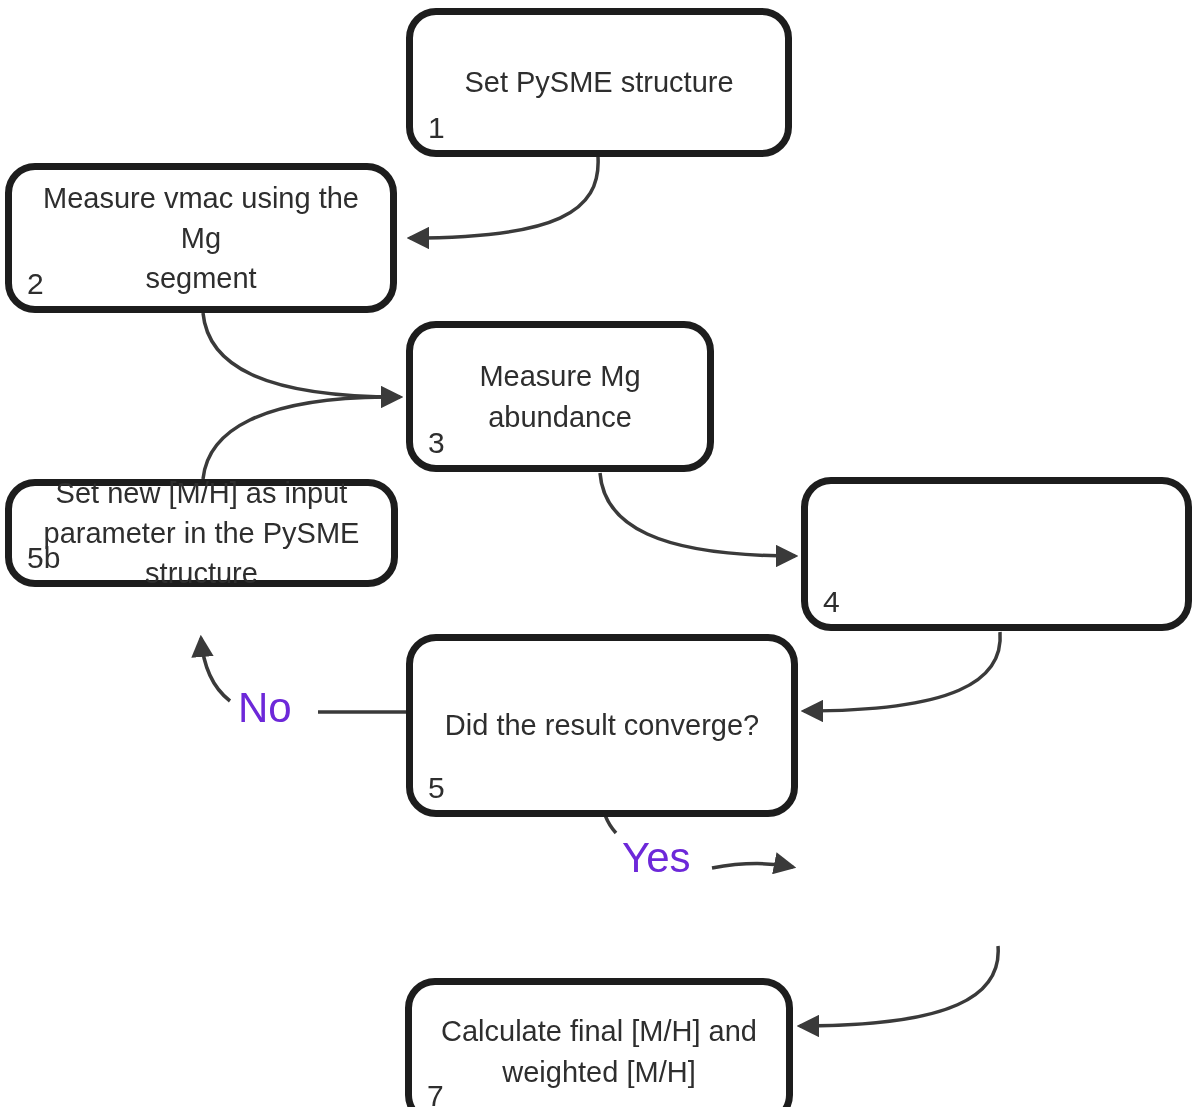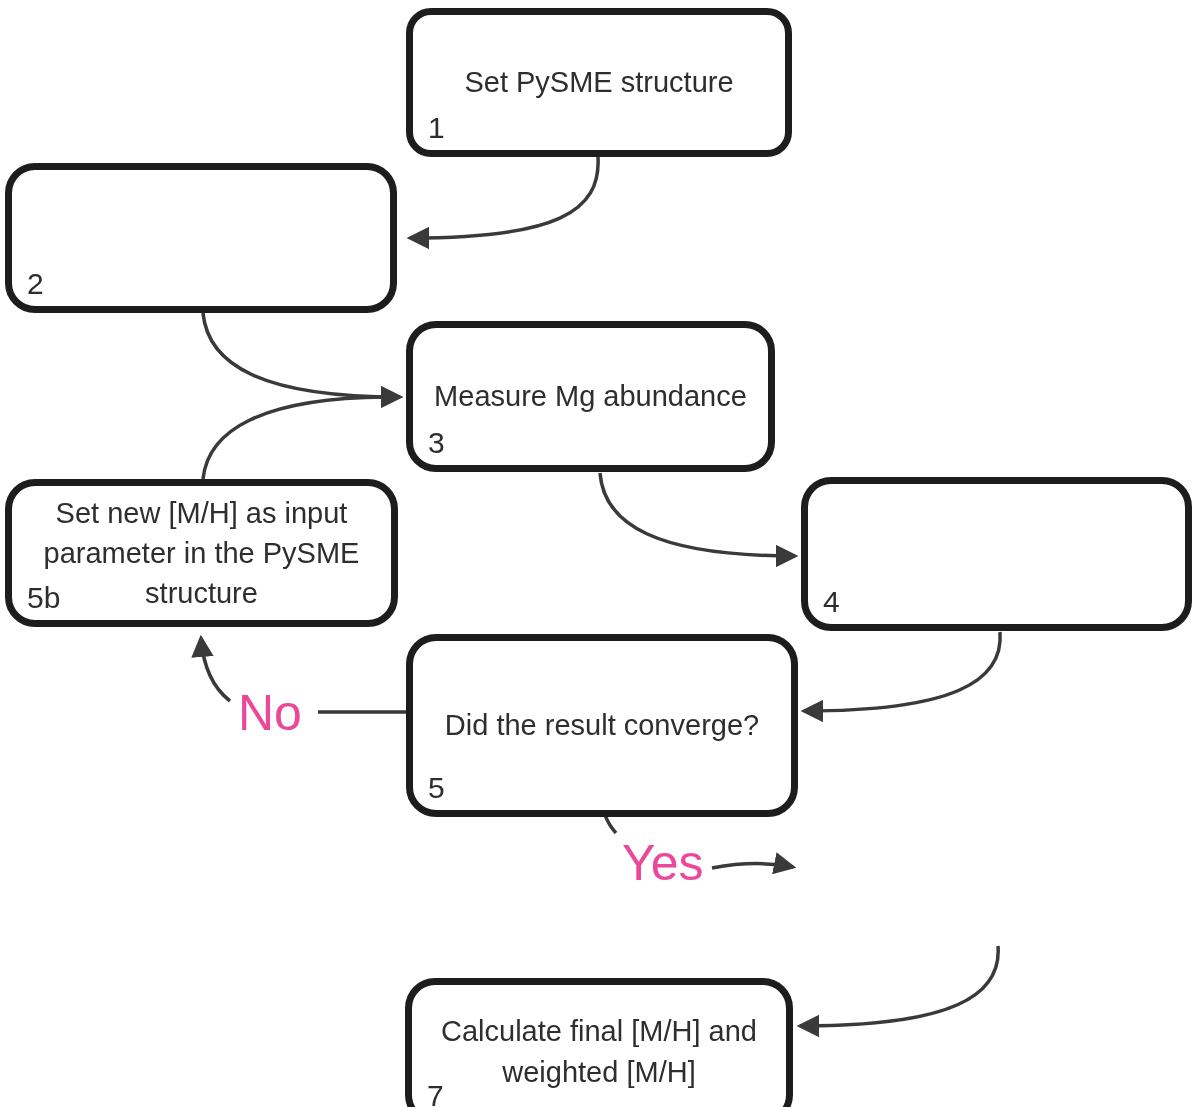--- a/index.html
+++ b/index.html
@@ -36,28 +36,28 @@
   }
   .node-number {
     position: absolute;
     left: 15px;
     bottom: 5px;
     font-size: 30px;
     color: #2e2e2e;
   }
   .edge-label {
     position: absolute;
-    font-size: 50px;
-    color: #ec4899;
+    font-size: 42px;
+    color: #6d28d9;
   }
   
-  #node-1  { left: 406px; top: 8px;   width: 386px; height: 149px; border-radius: 25px; }
+  #node-1  { left: 406px; top: 8px;   width: 386px; height: 149px; }
   #node-2  { left: 5px;   top: 163px; width: 392px; height: 150px; }
-  #node-3  { left: 406px; top: 321px; width: 369px; height: 151px; }
-  #node-2b { left: 5px;   top: 479px; width: 393px; height: 148px; }
+  #node-3  { left: 406px; top: 321px; width: 308px; height: 151px; }
+  #node-2b { left: 5px;   top: 479px; width: 393px; height: 108px; }
   #node-4  { left: 801px; top: 477px; width: 391px; height: 154px; }
   #node-5  { left: 406px; top: 634px; width: 392px; height: 183px; }
   #node-6  { left: 799px; top: 792px; width: 391px; height: 154px; }
   #node-7  { left: 405px; top: 978px; width: 388px; height: 147px; }
   #label-no  { left: 238px; top: 684px; }
   #label-yes { left: 622px; top: 834px; }
   .edge { fill: none; stroke: #3a3a3a; stroke-width: 3.5px; }
 </style>
 </head>
 <body>
@@ -81,20 +81,22 @@
     <path class="edge" d="M 712 868 C 744 862, 768 862, 793 867" marker-end="url(#arrow)"></path>
     <path class="edge" d="M 998 946 C 1002 996, 952 1026, 800 1026" marker-end="url(#arrow)"></path>
   </svg>
 
   <div class="node" id="node-1">
     <span class="node-label">Set PySME structure</span>
     <span class="node-number">1</span>
   </div>
 
   <div class="node" id="node-2">
+    <span class="node-label">Measure vmac using the Mg
+segment</span>
     <span class="node-number">2</span>
   </div>
 
   <div class="node" id="node-3">
     <span class="node-label">Measure Mg abundance</span>
     <span class="node-number">3</span>
   </div>
 
   <div class="node" id="node-2b">
     <span class="node-label">Set new [M/H] as input

